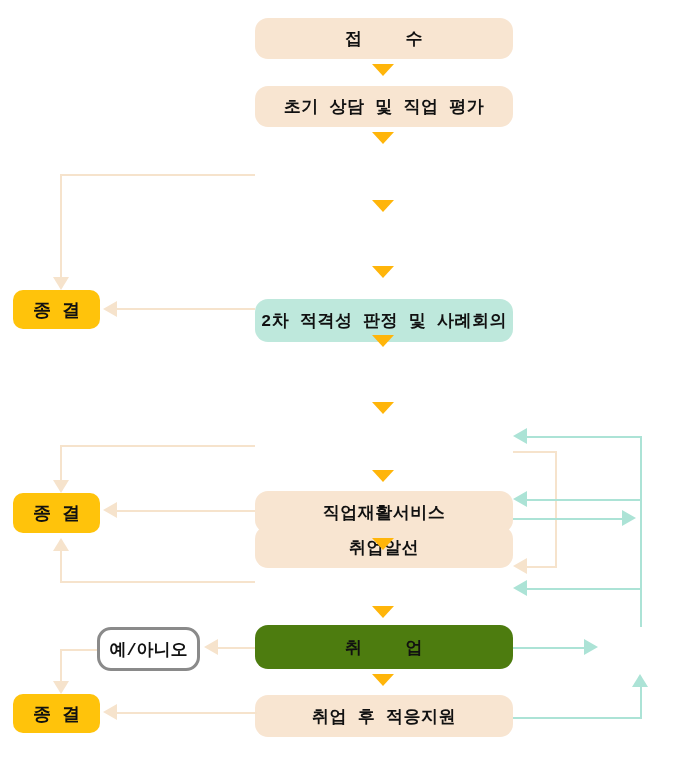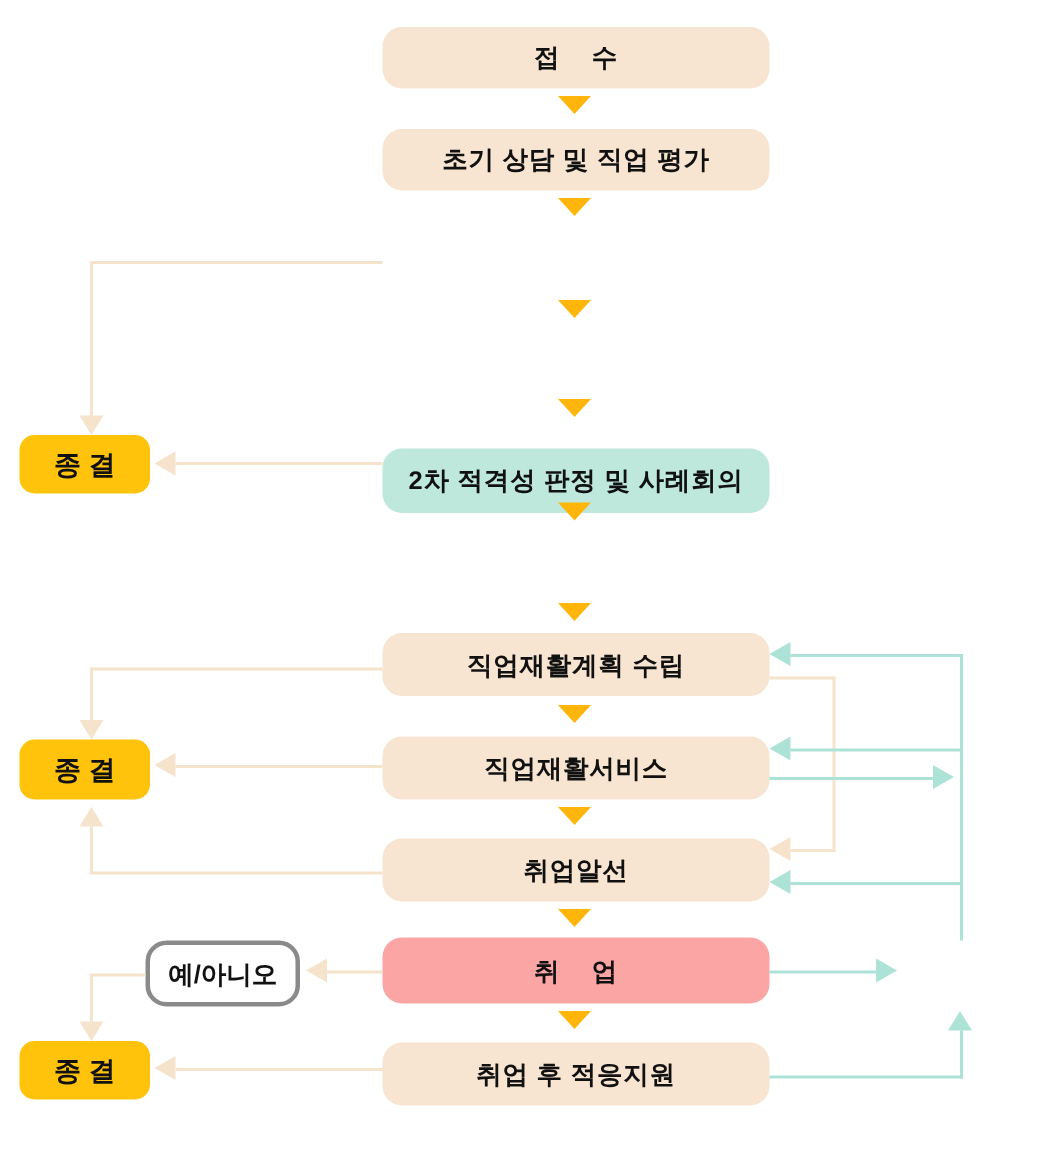--- a/index.html
+++ b/index.html
@@ -1,31 +1,31 @@
 <!DOCTYPE html>
 <html><head>
 <meta charset="utf-8">
 <style>
   html,body{margin:0;padding:0;background:#ffffff;}
   .canvas{
     position:relative;width:700px;height:770px;background:#ffffff;overflow:hidden;
-    font-family:Liberation Sans, sans-serif;color:#111;
+    font-family:Liberation Mono, monospace;color:#111;
   }
   
   .step{
     position:absolute;left:255px;width:258px;height:42px;border-radius:13px;
     display:flex;align-items:center;justify-content:center;
     font-weight:bold;font-size:17px;white-space:pre;letter-spacing:.5px;
   }
   .beige{background:#F8E5D1;}
   .teal{background:#BEE8DC;}
-  .salmon{background:#fca5a5;}
+  .salmon{background:#4d7c0f;}
   .s1{top:18px;height:41px}.s2{top:86px;height:41px}.s3{top:152px;height:43px}
   .s4{top:220px;height:41px}.s5{top:299px;height:43px}.s6{top:355px;height:42px}
-  .s7{top:422px;height:42px}.s8{top:491px;height:42px}.s9{top:559px;height:42px}
+  .s7{top:422px;height:42px}.s8{top:491px;height:42px}.s9{top:526px;height:42px}
   .s10{top:625px;height:44px}.s11{top:695px;height:42px}
   
   .term{
     position:absolute;left:13px;width:87px;height:39px;background:#FFC30B;border-radius:10px;
     display:flex;align-items:center;justify-content:center;
     font-weight:bold;font-size:18px;white-space:pre;
   }
   .t1{top:290px}.t2{top:493px;height:40px}.t3{top:694px}
   
   .decision{
@@ -55,21 +55,20 @@
   .ah-up-t{border-left:8px solid transparent;border-right:8px solid transparent;border-bottom:13px solid #ACE3D6;}
 </style>
 </head>
 <body>
 
 <div class="canvas">
 
   <div class="step beige s1">접    수</div>
   <div class="step beige s2">초기 상담 및 직업 평가</div>
   <div class="step teal  s5">2차 적격성 판정 및 사례회의</div>
-  <div class="step beige s7">직업재활계획 수립</div>
   <div class="step beige s8">직업재활서비스</div>
   <div class="step beige s9">취업알선</div>
   <div class="step salmon s10">취    업</div>
   <div class="step beige s11">취업 후 적응지원</div>
 
   <div class="down-arrow a1"></div>
   <div class="down-arrow a2"></div>
   <div class="down-arrow a3"></div>
   <div class="down-arrow a4"></div>
   <div class="down-arrow a5"></div>

